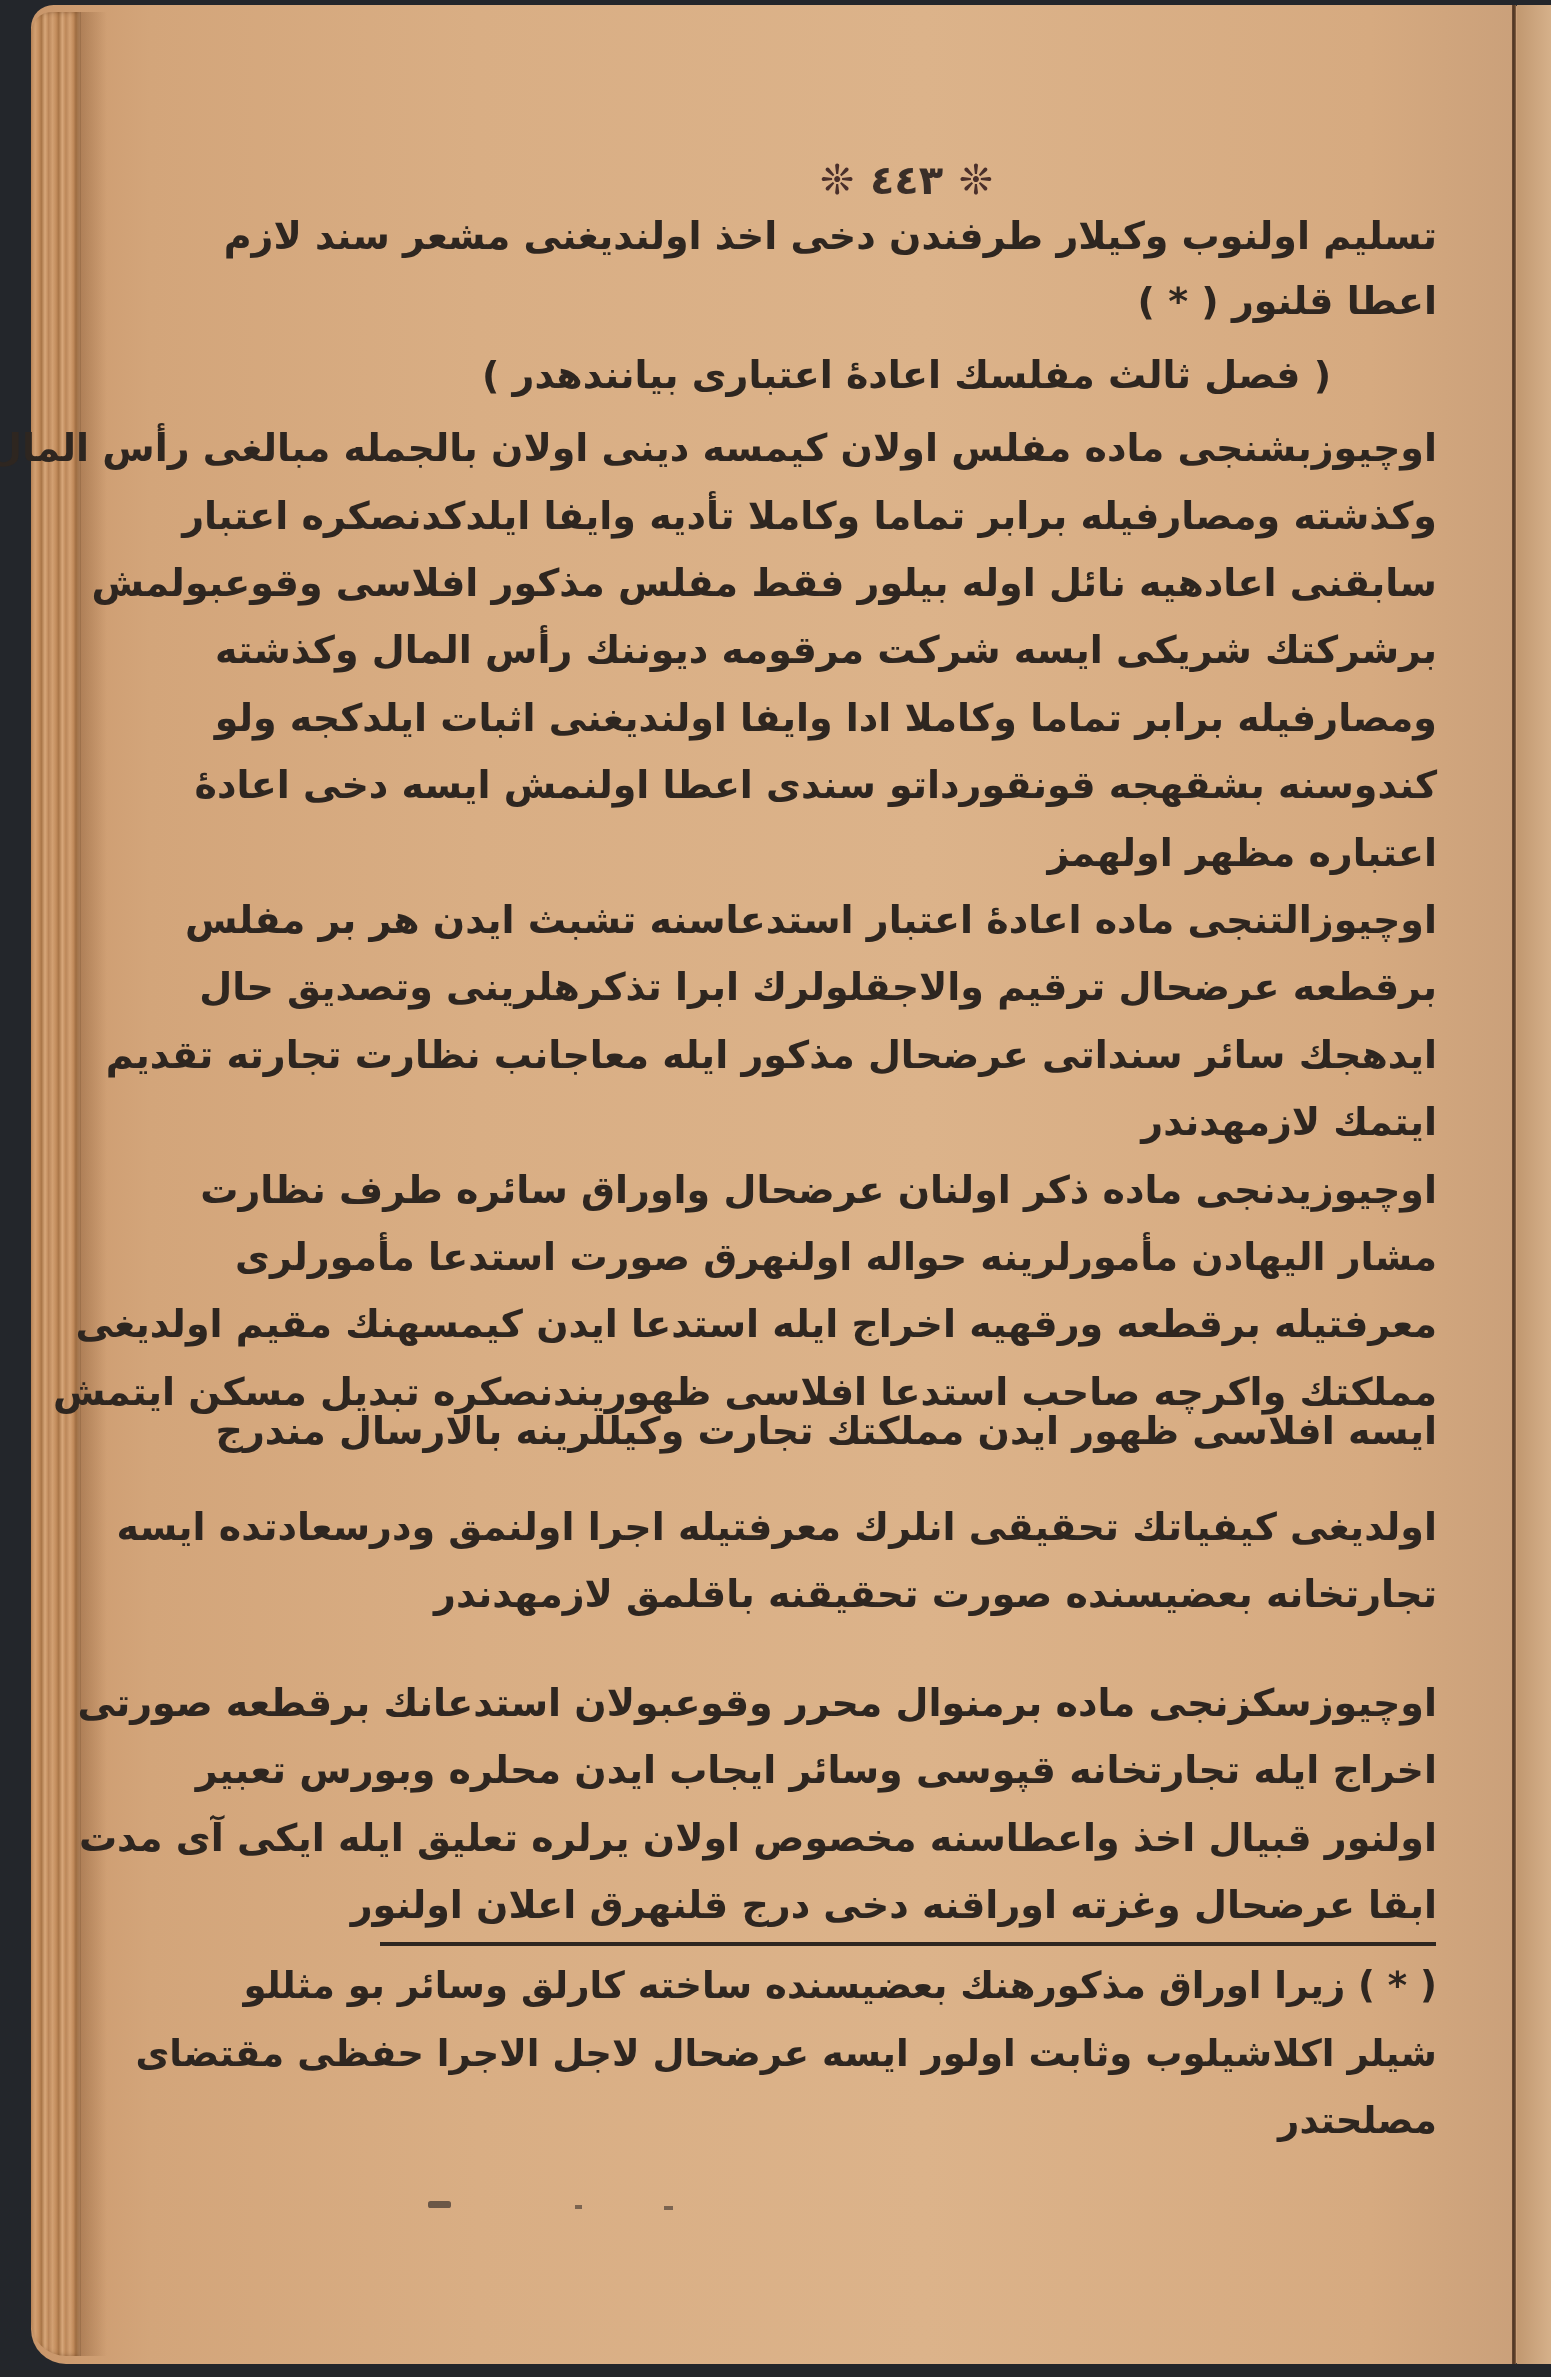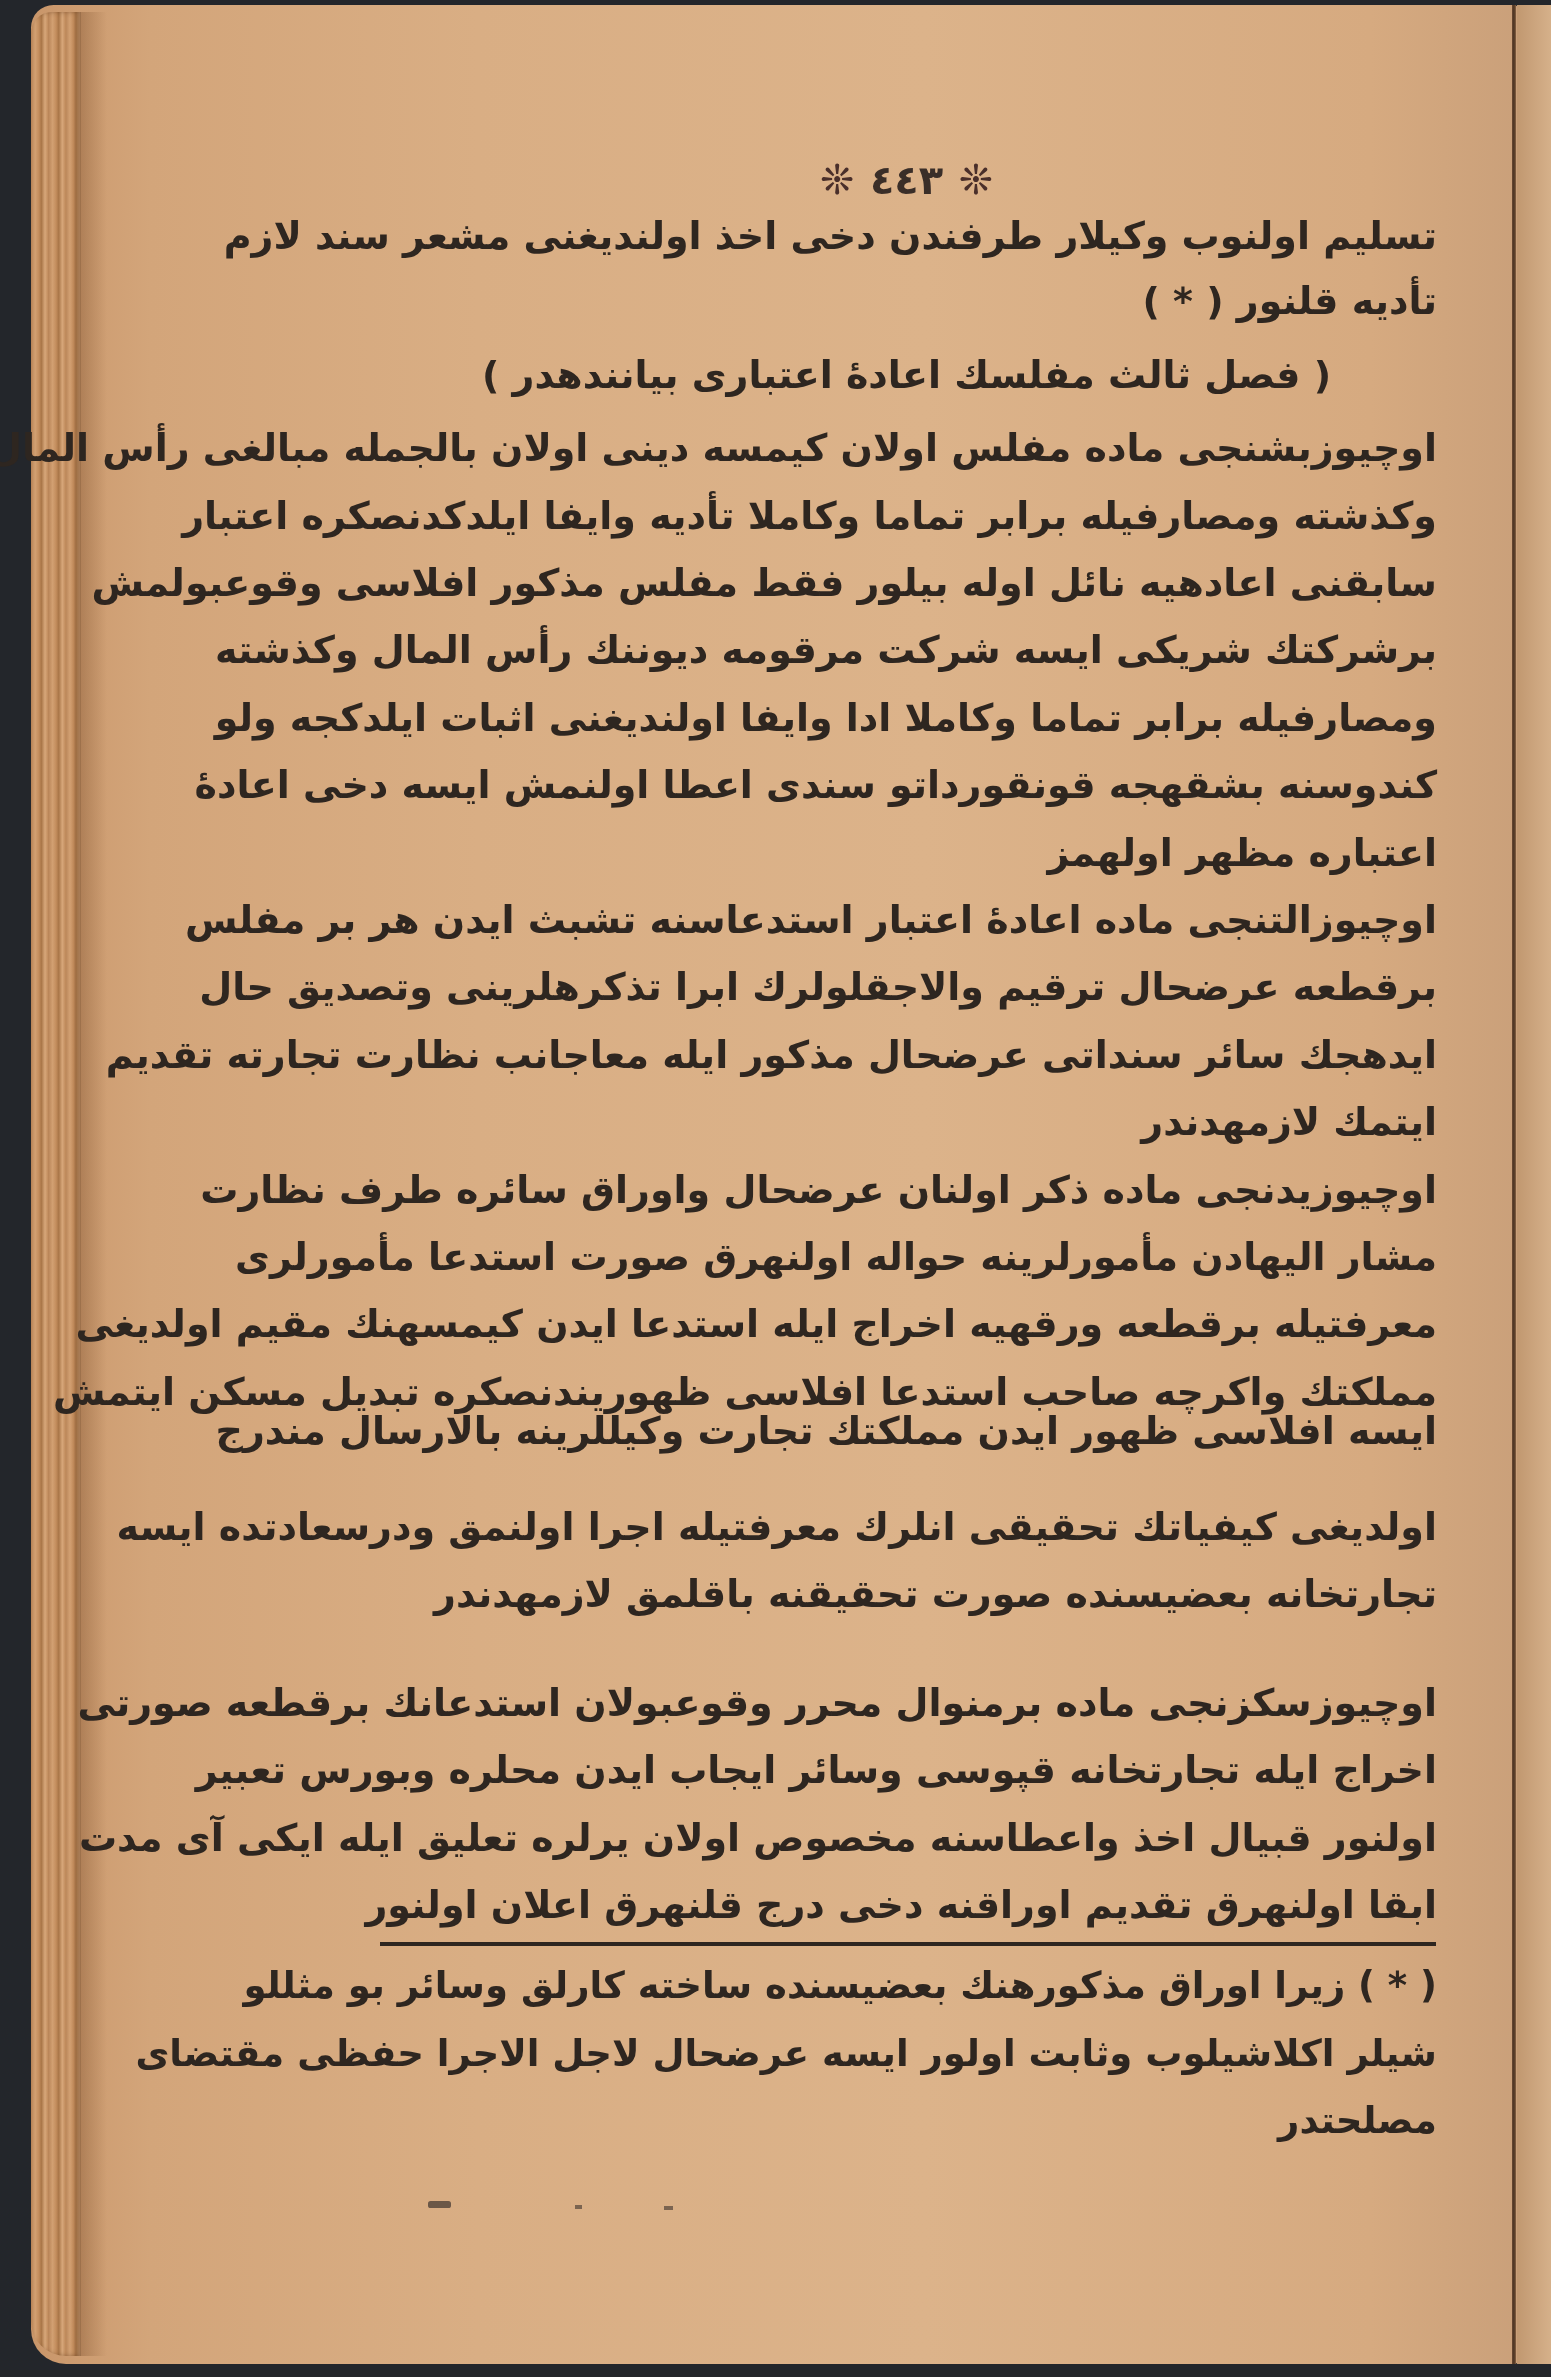--- a/index.html
+++ b/index.html
@@ -78,21 +78,21 @@
 <div class="gutter-shadow"></div>
 <div class="spine-line"></div>
 <div class="right-strip"></div>
 
 <div class="text-block">
   <div class="page-number">
     <span class="orn">❊</span><span>٤٤٣</span><span class="orn">❊</span>
   </div>
 
   <div class="line" style="top:80px">تسليم اولنوب وكيلار طرفندن دخى اخذ اولنديغنى مشعر سند لازم</div>
-  <div class="line short" style="top:145px">تأديه قلنور ( * )</div>
+  <div class="line short" style="top:145px">اعطا قلنور ( * )</div>
 
   <div class="line center" style="top:219px">( فصل ثالث مفلسك اعادهٔ اعتبارى بيانندهدر )</div>
 
   <div class="line" style="top:292px">اوچيوزبشنجى ماده   مفلس اولان كيمسه دينى اولان بالجمله مبالغى رأس المال</div>
   <div class="line" style="top:360px">وكذشته ومصارفيله برابر تماما وكاملا تأديه وايفا ايلدكدنصكره اعتبار</div>
   <div class="line" style="top:427px">سابقنى اعادهيه نائل اوله بيلور فقط مفلس مذكور افلاسى وقوعبولمش</div>
   <div class="line" style="top:494px">برشركتك شريكى ايسه شركت مرقومه ديوننك رأس المال وكذشته</div>
   <div class="line" style="top:562px">ومصارفيله برابر تماما وكاملا ادا وايفا اولنديغنى اثبات ايلدكجه ولو</div>
   <div class="line" style="top:629px">كندوسنه بشقهجه قونقورداتو سندى اعطا اولنمش ايسه دخى اعادهٔ</div>
   <div class="line short" style="top:697px">اعتباره مظهر اولهمز</div>
@@ -106,21 +106,21 @@
   <div class="line" style="top:1101px">مشار اليهادن مأمورلرينه حواله اولنهرق صورت استدعا مأمورلرى</div>
   <div class="line" style="top:1168px">معرفتيله برقطعه ورقهيه اخراج ايله استدعا ايدن كيمسهنك مقيم اولديغى</div>
   <div class="line" style="top:1236px">مملكتك واكرچه صاحب استدعا افلاسى ظهوريندنصكره تبديل مسكن ايتمش</div>
   <div class="line" style="top:1275px">ايسه افلاسى ظهور ايدن مملكتك تجارت وكيللرينه بالارسال مندرج</div>
   <div class="line" style="top:1371px">اولديغى كيفياتك تحقيقى انلرك معرفتيله اجرا اولنمق ودرسعادتده ايسه</div>
   <div class="line short" style="top:1438px">تجارتخانه بعضيسنده صورت تحقيقنه باقلمق لازمهدندر</div>
 
   <div class="line" style="top:1547px">اوچيوزسكزنجى ماده   برمنوال محرر وقوعبولان استدعانك برقطعه صورتى</div>
   <div class="line" style="top:1614px">اخراج ايله تجارتخانه قپوسى وسائر ايجاب ايدن محلره وبورس تعبير</div>
   <div class="line" style="top:1682px">اولنور قبيال اخذ واعطاسنه مخصوص اولان يرلره تعليق ايله ايكى آى مدت</div>
-  <div class="line short" style="top:1749px">ابقا اولنهرق تقديم اوراقنه دخى درج قلنهرق اعلان اولنور</div>
+  <div class="line short" style="top:1749px">ابقا عرضحال وغزته اوراقنه دخى درج قلنهرق اعلان اولنور</div>
 
   <div class="line footnote" style="top:1830px">( * ) زيرا اوراق مذكورهنك بعضيسنده ساخته كارلق وسائر بو مثللو</div>
   <div class="line footnote" style="top:1898px">شيلر اكلاشيلوب وثابت اولور ايسه عرضحال لاجل الاجرا حفظى مقتضاى</div>
   <div class="line footnote short" style="top:1965px">مصلحتدر</div>
 </div>
 
 <div class="rule"></div>
 <div class="tiny-mark"></div>
 <div class="tiny-mark2"></div>
 <div class="tiny-mark3"></div>

